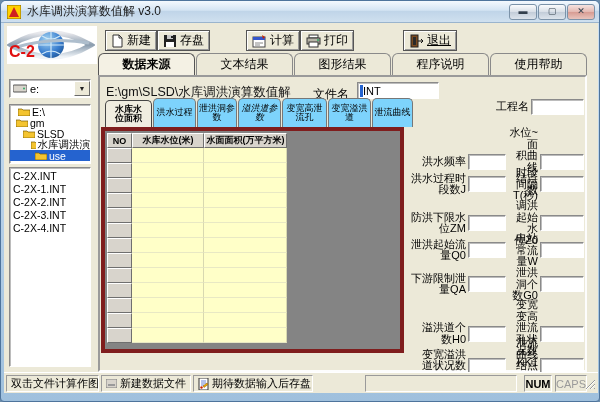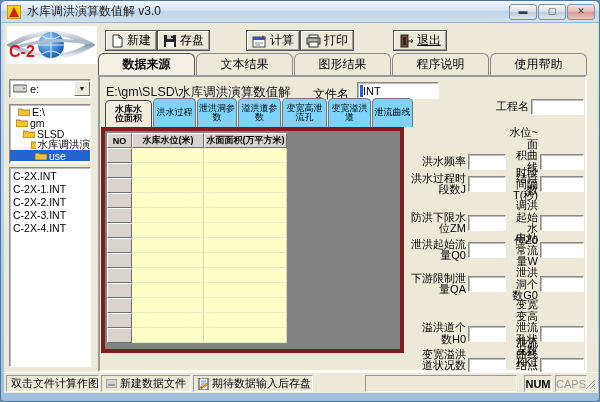--- a/index.html
+++ b/index.html
@@ -139,21 +139,21 @@
       <span>
           <svg width="15" height="14">
             <rect x="3" y="1" width="9" height="3" fill="#fff" stroke="#333"></rect>
             <rect x="1" y="4" width="13" height="6" fill="#b8b4a8" stroke="#333"></rect>
             <rect x="3" y="8" width="9" height="5" fill="#fff" stroke="#333"></rect>
             <circle cx="12" cy="6" r="1" fill="#3a6"></circle>
           </svg>
         </span>
       <span>打印</span>
     </div>
-    <div class="tbtn" style="left:389px;text-decoration:underline;">
+    <div class="tbtn" style="left:399px;text-decoration:underline;">
       <span>
           <svg width="15" height="14">
             <rect x="2" y="1" width="7" height="12" fill="#7a4a20" stroke="#222"></rect>
             <rect x="4" y="3" width="3" height="8" fill="#2a2a2a"></rect>
             <path d="M9,7 h5 M12,5 l2,2 -2,2" stroke="#111" fill="none"></path>
           </svg>
         </span>
       <span>退出</span>
     </div>
 
@@ -224,21 +224,21 @@
         <span class="sel" style="background: rgb(37, 99, 207);">.</span>
           <span>INT</span>
       </div>
 
       <div class="stabs">
         <div class="stab active" style="width:47px;">水库水
 位面积</div>
         <div class="stab" style="width:43px;">洪水过程</div>
         <div class="stab" style="width:40px;">泄洪洞参
 数</div>
-        <div class="stab" style="width:43px;">溢洪道参
+        <div class="stab" style="width:43px;font-style:italic;">溢洪道参
 数</div>
         <div class="stab" style="width:45px;">变宽高泄
 流孔</div>
         <div class="stab" style="width:43px;">变宽溢洪
 道</div>
         <div class="stab" style="width:41px;">泄流曲线</div>
       </div>
 
       <div class="dark" style="background: rgb(132, 132, 132);">
         <div class="grid">

